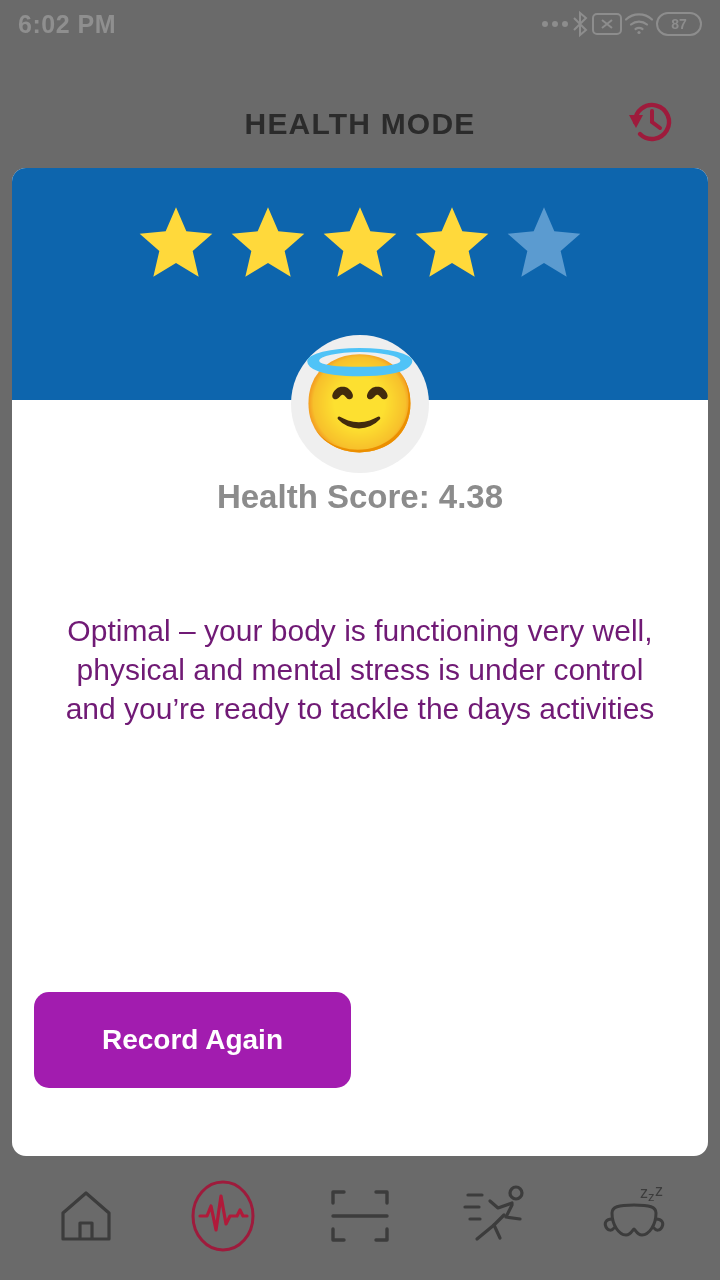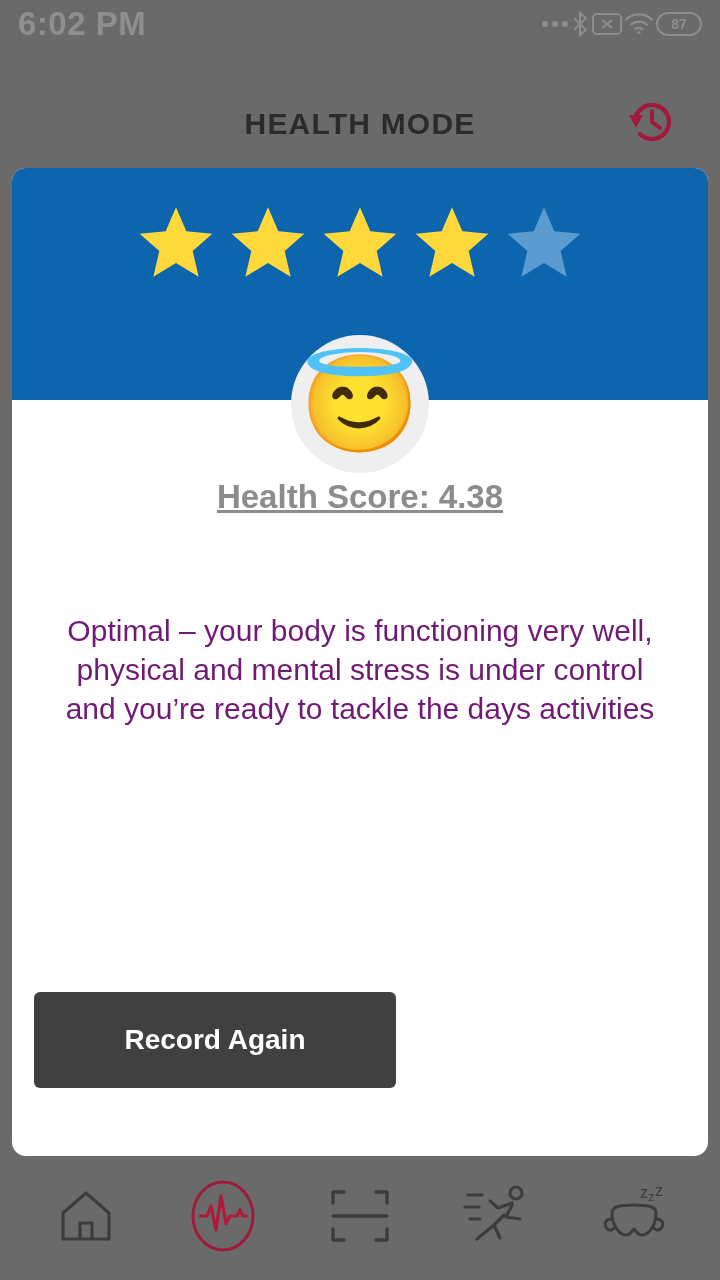--- a/index.html
+++ b/index.html
@@ -11,21 +11,21 @@
     overflow:hidden;
   }
 
   
   .statusbar{
     position:absolute; top:0; left:0; width:720px; height:48px;
     display:flex; align-items:center; justify-content:space-between;
     padding:0 18px;
   }
   .status-time{
-    font-size:33px; font-weight:700; color:#8f8f8f;
+    font-size:25px; font-weight:700; color:#8f8f8f;
     letter-spacing:0.5px;
   }
   .status-icons{ display:flex; align-items:center; gap:2px; }
   .dots{ display:flex; gap:4px; align-items:center; }
   .dots i{ width:6px;height:6px;border-radius:50%;background:#8d8d8d; display:block;}
   .sicon{ display:flex; align-items:center; justify-content:center; }
   .battery{
     width:46px; height:24px; border:2px solid #8d8d8d; border-radius:12px;
     display:flex;align-items:center;justify-content:center;
     font-size:14px; font-weight:700; color:#8d8d8d;
@@ -66,35 +66,35 @@
     position:absolute; top:167px; left:50%; transform:translateX(-50%);
     width:138px; height:138px; border-radius:50%;
     background:#efefef;
     display:flex; align-items:center; justify-content:center;
     z-index:5;
   }
   .emoji{ font-size:96px; line-height:1; }
 
   .score{
     position:absolute; top:310px; left:0; width:696px;
-    text-align:center; font-size:33px; font-weight:700; color:#8c8c8c;text-decoration:underline;
+    text-align:center; font-size:33px; font-weight:700; color:#8c8c8c;
   }
   .desc{
     position:absolute; top:443px; left:38px; width:620px;
     text-align:center; font-size:30px; line-height:1.3;
     color:#701a75; font-weight:400;
   }
 
   .actions{
     position:absolute; bottom:68px; left:0; width:696px;
     display:flex; justify-content:space-between; padding:0 22px;
   }
   .btn{
-    width:362px; height:96px; border-radius:6px;
-    background:#404040; color:#ffffff;
+    width:317px; height:96px; border-radius:15px;
+    background:#a21caf; color:#ffffff;
     font-size:28px; font-weight:700;
     display:flex; align-items:center; justify-content:center;
     border:none; cursor:pointer;
     font-family:"Liberation Sans", sans-serif;
   }
 
   
   .bottomnav{
     position:absolute; bottom:0; left:0; width:720px; height:124px;
     display:flex; align-items:center; justify-content:space-around;

